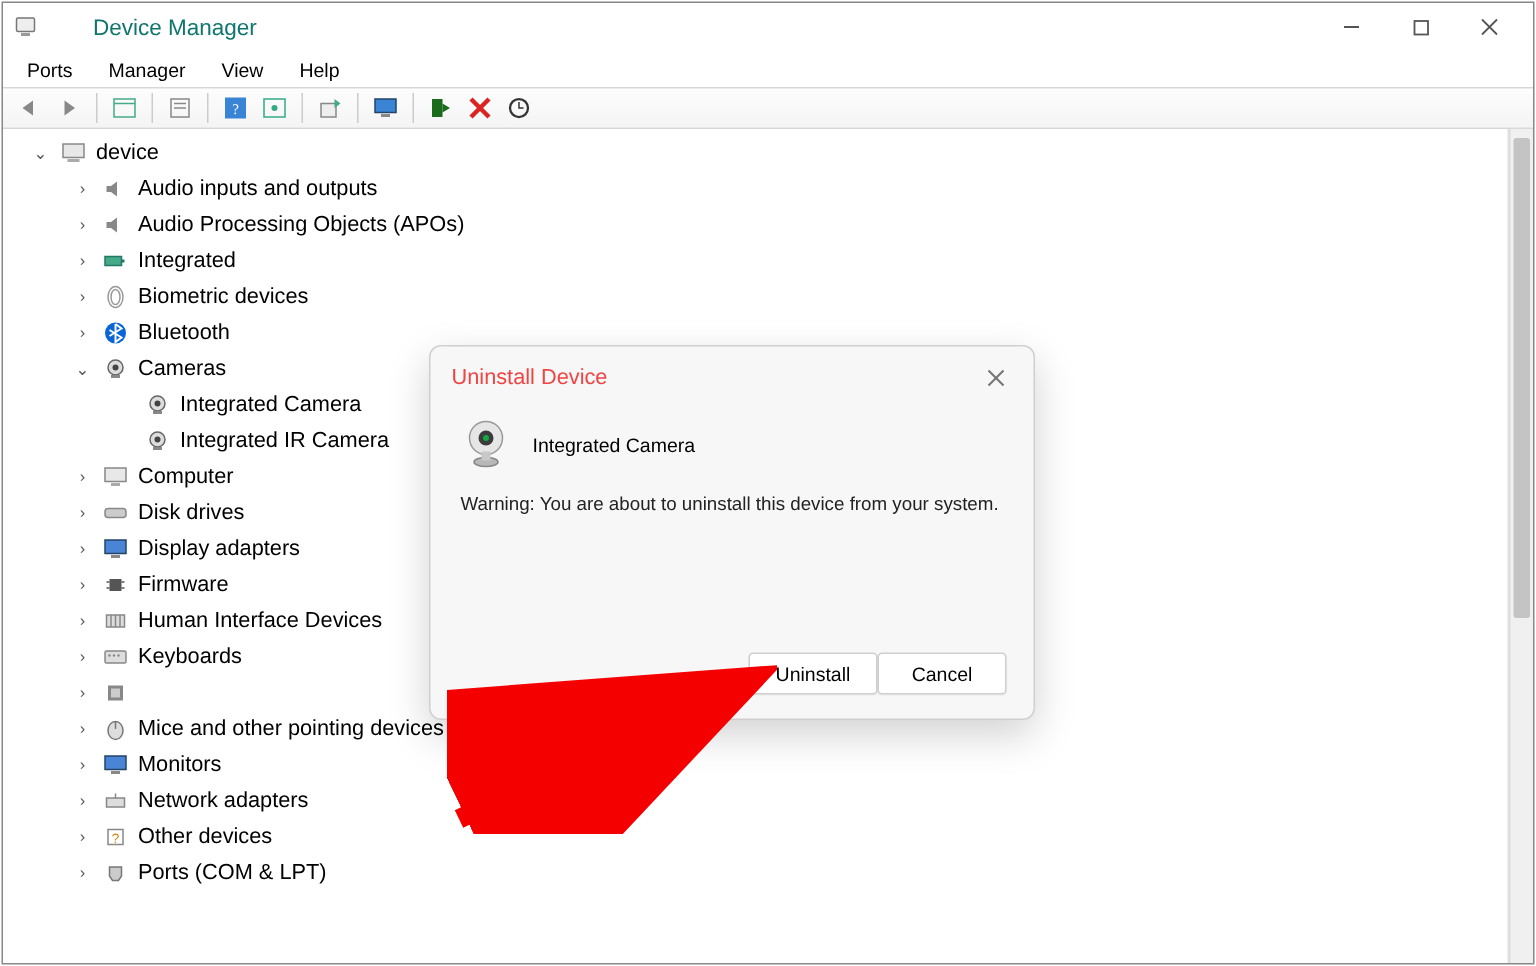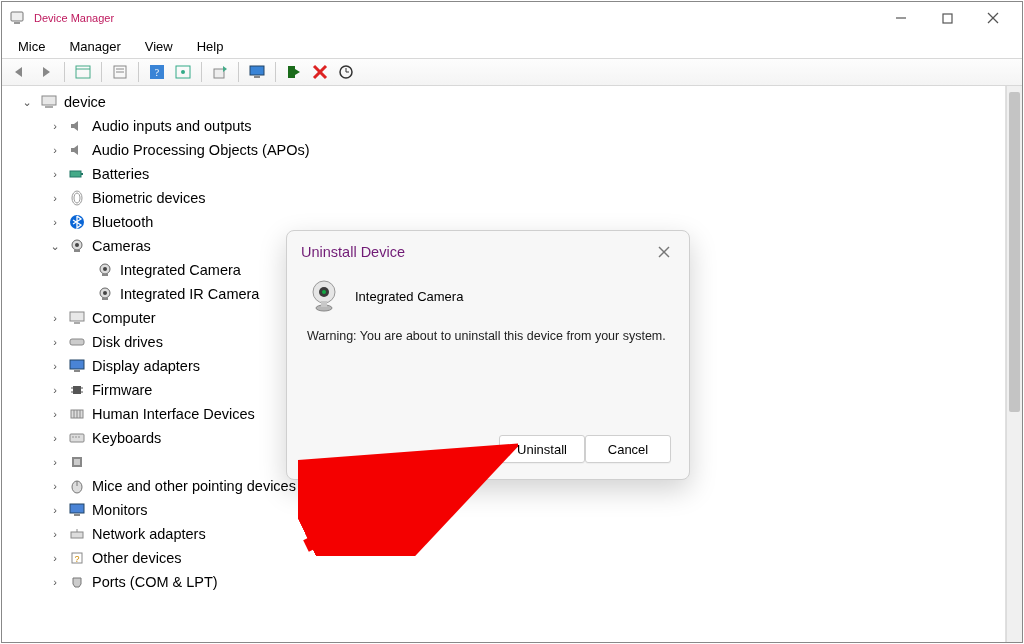--- a/index.html
+++ b/index.html
@@ -32,22 +32,23 @@
   }
   .titlebar .app-icon {
     width: 18px; height: 18px;
     margin-right: 8px;
     display: flex; align-items: center; justify-content: center;
     font-size: 14px;
     color: #666;
   }
   .titlebar .title {
     flex: 1;
-    color: #be185d;
-    font-size: 11px;
+    color: #0f766e;
+    font-size: 15px;
+    margin-left: 28px;
   }
   .win-controls { display: flex; }
   .win-btn {
     width: 46px; height: 30px;
     display: flex; align-items: center; justify-content: center;
     color: #555;
   }
   .menubar {
     display: flex;
     align-items: center;
@@ -142,21 +143,21 @@
     border: 1px solid #cfcfcf;
     border-radius: 8px;
     box-shadow: 0 10px 28px rgba(0,0,0,0.18);
     display: flex;
     flex-direction: column;
   }
   .modal-title {
     display: flex;
     align-items: center;
     padding: 10px 14px 6px;
-    color: #701a75;
+    color: #ef4444;
     font-size: 14.5px;
   }
   .modal-title .spacer { flex:1; }
   .modal-close {
     width: 22px; height:22px;
     display:flex;align-items:center;justify-content:center;
     color:#777;
     font-size: 15px;
   }
   .modal-body {
@@ -231,21 +232,21 @@
       <div class="win-btn">
         <svg width="12" height="12">
             <line x1="1" y1="1" x2="11" y2="11" stroke="#555" stroke-width="1.2"></line>
             <line x1="11" y1="1" x2="1" y2="11" stroke="#555" stroke-width="1.2"></line>
           </svg>
       </div>
     </div>
   </div>
 
   <div class="menubar">
-    <span class="item">Mice</span>
+    <span class="item">Ports</span>
     <span class="item">Manager</span>
     <span class="item">View</span>
     <span class="item">Help</span>
   </div>
 
   <div class="toolbar">
     <div class="tb-btn">
         <svg width="16" height="12">
           <path d="M10 1 L3 6 L10 11 Z" fill="#888"></path>
         </svg>
@@ -358,21 +359,21 @@
                 </li>
               <li>
                   <div class="row">
                     <span class="arrow">›</span>
                     <span class="node-icon">
                       <svg width="16" height="12">
                         <rect x="1" y="3" width="11" height="6" fill="#4a8" stroke="#276"></rect>
                         <rect x="12" y="5" width="2" height="2" fill="#276"></rect>
                       </svg>
                     </span>
-                    <span class="node-label">Batteries</span>
+                    <span class="node-label">Integrated</span>
                   </div>
                 </li>
               <li>
                   <div class="row">
                     <span class="arrow">›</span>
                     <span class="node-icon">
                       <svg width="14" height="16">
                         <ellipse cx="7" cy="8" rx="5" ry="7" fill="none" stroke="#999"></ellipse>
                         <ellipse cx="7" cy="8" rx="3" ry="5" fill="none" stroke="#999"></ellipse>
                       </svg>

